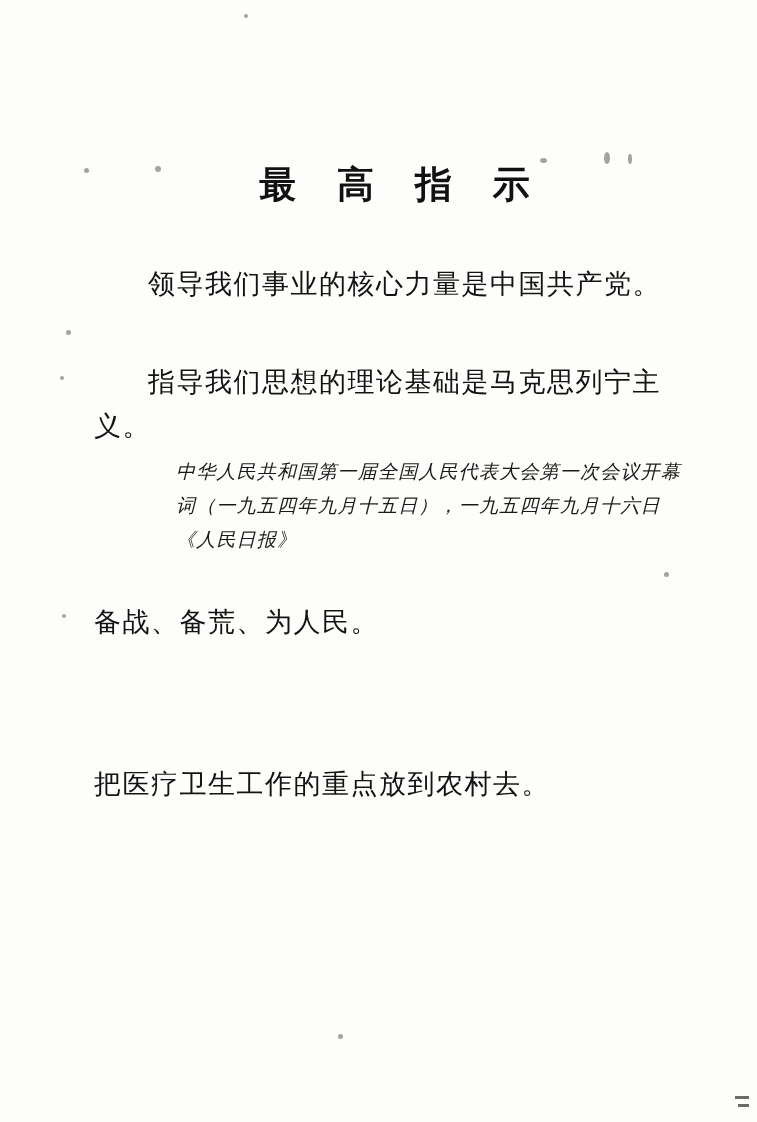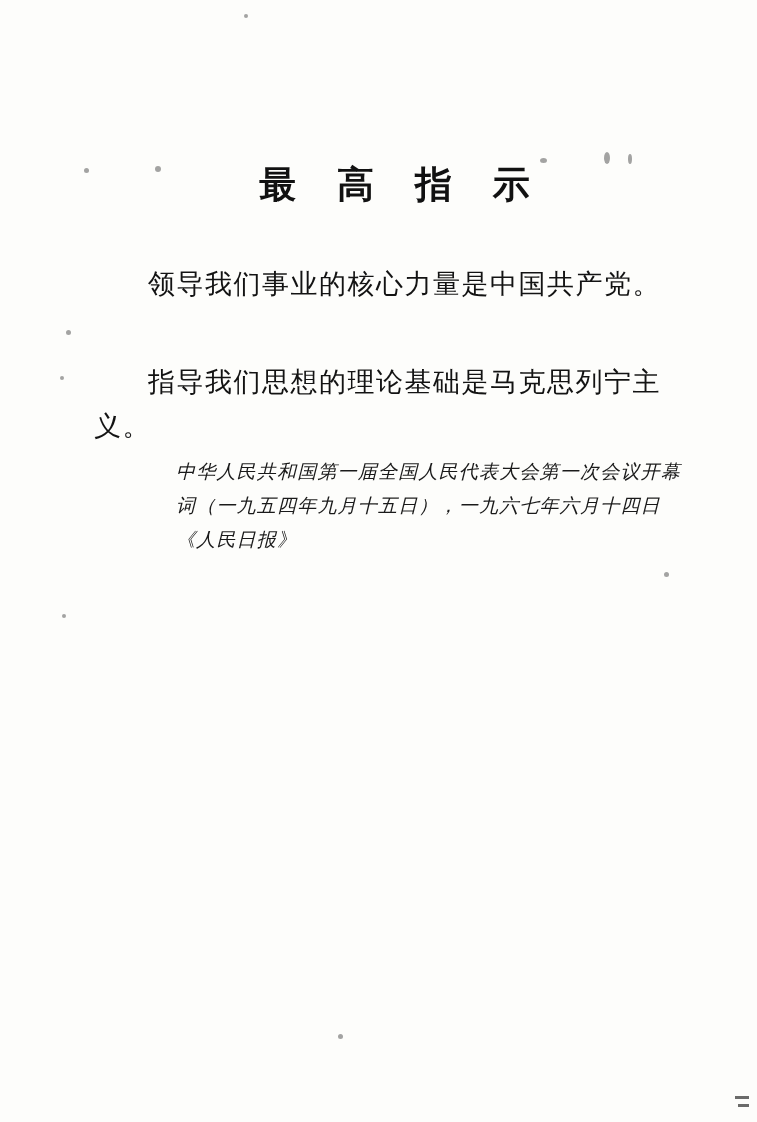--- a/index.html
+++ b/index.html
@@ -108,19 +108,21 @@
 </div>
 
 <div class="content">
 
   <div class="title">最 高 指 示</div>
 
   <div class="quote indent" id="q1">领导我们事业的核心力量是中国共产党。</div>
 
   <div class="quote indent" id="q2" style="top:360px;">指导我们思想的理论基础是马克思列宁主义。</div>
 
-  <div class="source" id="s1">中华人民共和国第一届全国人民代表大会第一次会议开幕词（一九五四年九月十五日），一九六七年六月十四日《人民日报》</div>
+  <div class="source" id="s1">中华人民共和国第一届全国人民代表大会第一次会议开幕词（一九五四年九月十五日），一九五四年九月十六日《人民日报》</div>
+
+  <div class="quote" id="q2b" style="top:600px;">备战、备荒、为人民。</div>
 
 
-
+  <div class="quote" id="q3b" style="top:762px;">把医疗卫生工作的重点放到农村去。</div>
 
 
 </div>
 
 </body></html>

